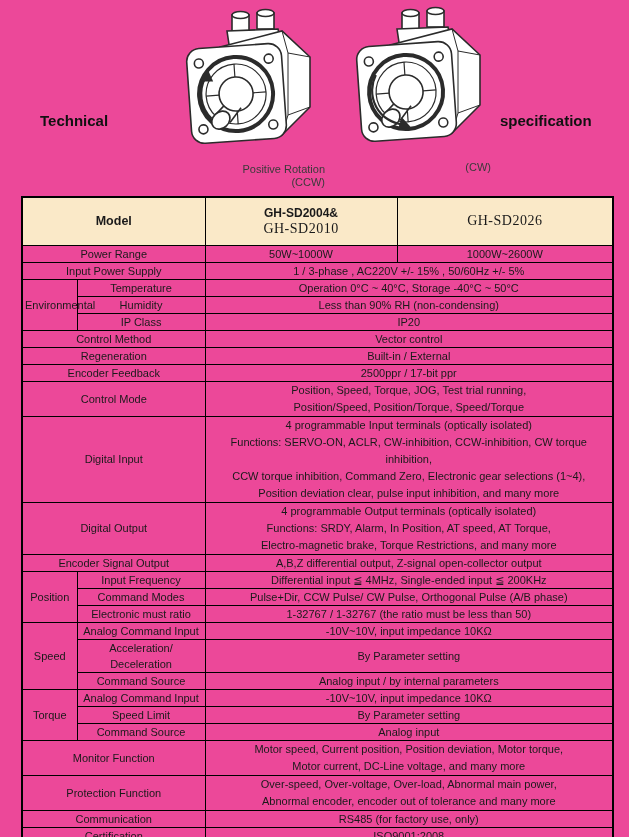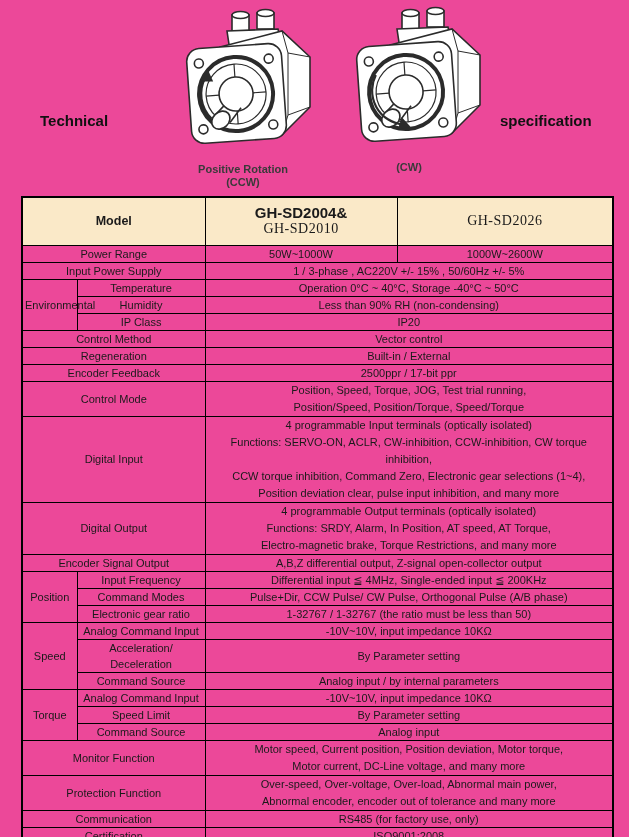--- a/index.html
+++ b/index.html
@@ -8,39 +8,39 @@
   .page {
     position:relative; width:629px; height:837px; background:#ec4899; overflow:hidden;
   }
   .big-label { position:absolute; font-size:15px; font-weight:bold; color:#111; }
   #technical { left:40px; top:112px; }
   #specification { left:500px; top:112px; }
   .motor { position:absolute; width:150px; height:152px; }
   #motor-ccw { left:170px; top:5px; }
   #motor-cw  { left:340px; top:3px; }
   .motor svg { width:100%; height:100%; }
-  .caption { position:absolute; width:164px; text-align:center; font-size:11px; font-weight:bold; color:#3a3a3a; line-height:13px; }
+  .caption { position:absolute; width:164px; text-align:right; font-size:11px; font-weight:normal; color:#3a3a3a; line-height:13px; }
   #caption-ccw { left:161px; top:163px; }
   #caption-cw  { left:327px; top:161px; }
 
   table.spec {
     position:absolute; left:21px; top:196px; width:591px;
     border-collapse:collapse; table-layout:fixed;
     border:2px solid #000;
     font-size:11px; line-height:16px; text-align:center;
   }
   table.spec td { border:1px solid #000; padding:0 2px; vertical-align:middle; }
   tr.hdr { height:48px; background:var(--header-bg, #FAE9C8); }
   tr.r1 { height:17px; }
   tr.r2 { height:34px;padding-left:36px; }
   tr.r3 { height:51px; }
   tr.r4 { height:68px; }
   .model-cell { font-weight:bold; font-size:12.5px; }
   .model-serif { font-family:"Liberation Serif", serif; font-weight:normal; font-size:14px; letter-spacing:0.5px; }
-  .model-bold-sans { font-weight:bold; font-size:15px; }
+  .model-bold-sans { font-weight:bold; font-size:12px; }
   .ml { line-height:17px; }
 </style>
 </head>
 <body>
 
 <div class="page">
 
   <div id="technical" class="big-label">Technical</div>
   <div id="specification" class="big-label">specification</div>
 
@@ -204,21 +204,21 @@
       <tr class="r1">
         <td rowspan="3">Position</td>
         <td>Input Frequency</td>
         <td colspan="2">Differential input ≦ 4MHz, Single-ended input ≦ 200KHz</td>
       </tr>
       <tr class="r1">
         <td>Command Modes</td>
         <td colspan="2">Pulse+Dir, CCW Pulse/ CW Pulse, Orthogonal Pulse (A/B phase)</td>
       </tr>
       <tr class="r1">
-        <td>Electronic gear ratio</td>
+        <td>Electronic must ratio</td>
         <td colspan="2">1-32767 / 1-32767 (the ratio must be less than 50)</td>
       </tr>
 
       <tr class="r1">
         <td rowspan="3">Speed</td>
         <td>Analog Command Input</td>
         <td colspan="2">-10V~10V, input impedance 10KΩ</td>
       </tr>
       <tr class="r1">
         <td>Acceleration/ Deceleration</td>

